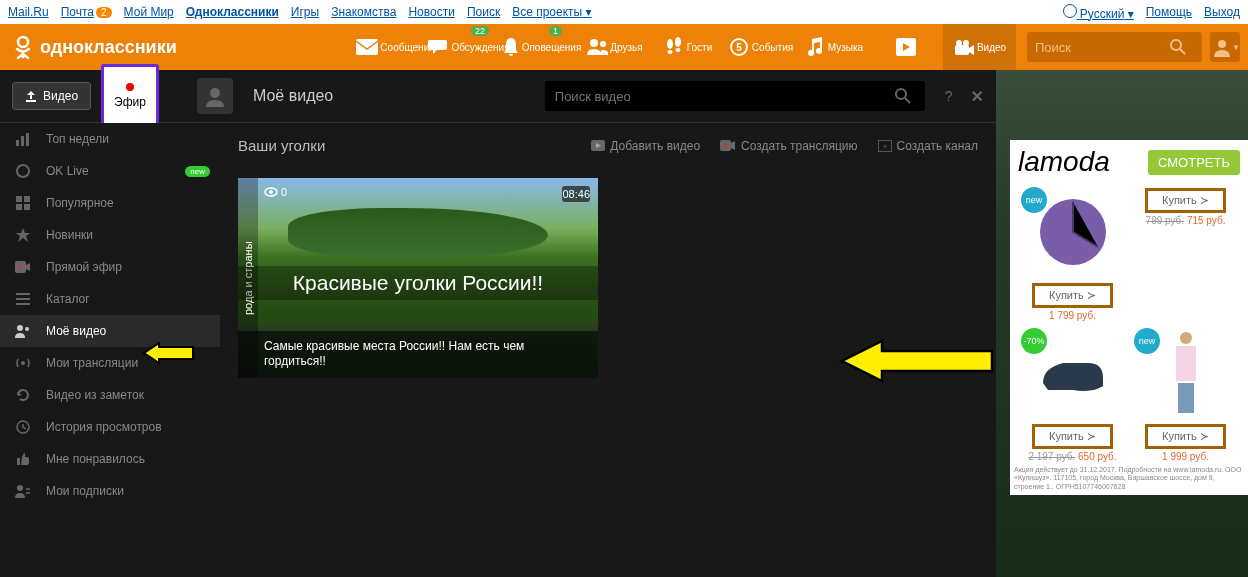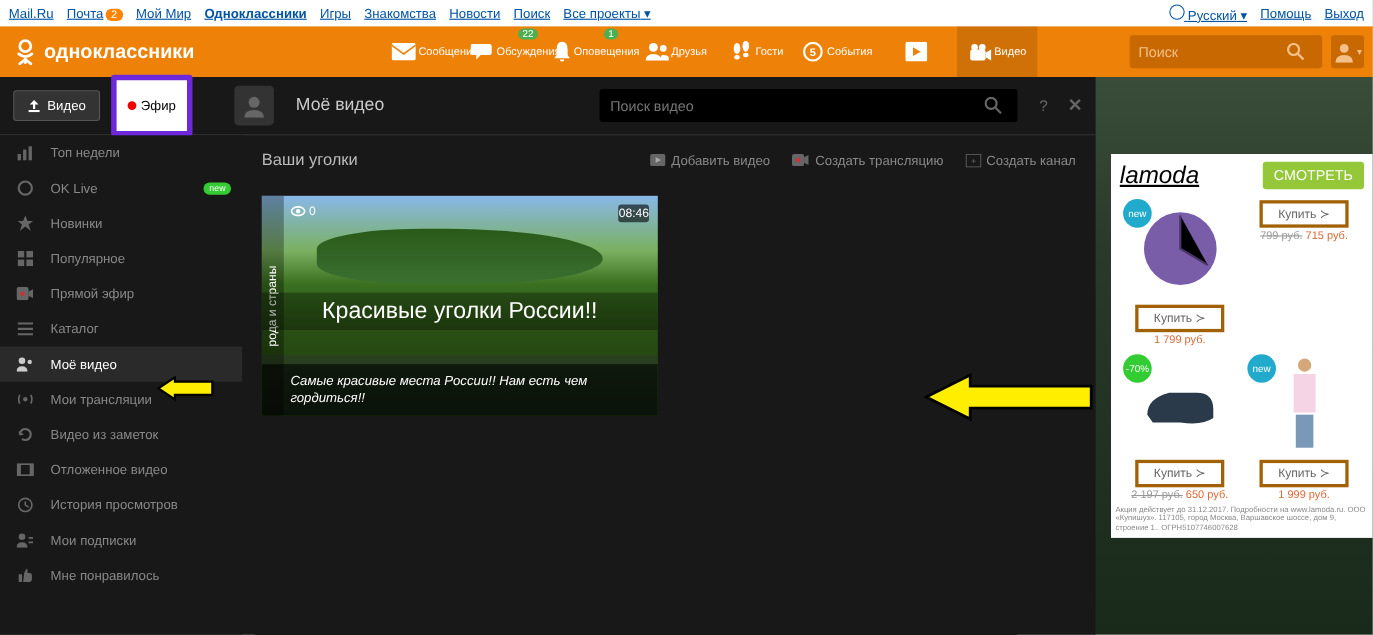--- a/index.html
+++ b/index.html
@@ -22,34 +22,34 @@
 .header-search { margin-left: auto; margin-right: 8px; display: flex; align-items: center; gap: 8px; }
 .search-box { background: #c76800; border-radius: 3px; width: 175px; height: 30px; display: flex; align-items: center; padding: 0 8px; }
 .search-box input { background: transparent; border: none; outline: none; color: #fff; font-size: 13px; width: 135px; }
 .search-box input::placeholder { color: #f4c088; }
 .avatar { width: 30px; height: 30px; background: #c76800; border-radius: 3px; display: flex; align-items: center; justify-content: center; }
 
 .main { position: relative; height: 507px; }
 .bg-image { position: absolute; right: 0; top: 0; width: 100%; height: 100%; background: linear-gradient(180deg, #3a4d3a 0%, #2a3a2a 30%, #1a2a1a 100%); }
 .ad-panel { position: absolute; right: 0; top: 70px; width: 238px; background: #fff; }
 .lamoda-header { display: flex; align-items: center; justify-content: space-between; padding: 6px 8px; }
-.lamoda-logo { font-size: 22px; font-style: italic; text-decoration: underline; }
+.lamoda-logo { font-size: 28px; font-style: italic; }
 .lamoda-btn { background: #94c839; color: #fff; font-size: 13px; padding: 5px 10px; border-radius: 3px; }
 .ad-grid { display: grid; grid-template-columns: 1fr 1fr; gap: 4px; padding: 0 8px; }
 .ad-item { position: relative; text-align: center; }
 .ad-img { width: 100%; height: 95px; background: #fff; display: flex; align-items: center; justify-content: center; position: relative; }
 .ad-badge { position: absolute; top: 3px; left: 3px; width: 26px; height: 26px; border-radius: 50%; color: #fff; font-size: 9px; display: flex; align-items: center; justify-content: center; }
 .ad-buy { border: 3px solid #a16207; color: #666; font-size: 11px; padding: 3px 14px; display: inline-block; margin-top: 4px; }
 .ad-price { font-size: 10px; margin-top: 2px; color: #d63; }
 .ad-disclaimer { font-size: 7px; color: #888; padding: 4px; line-height: 1.2; }
 
 .video-panel { position: absolute; left: 0; top: 0; width: 996px; height: 507px; background: #181818; }
 .video-topbar { height: 53px; display: flex; align-items: center; gap: 10px; padding: 0 12px; border-bottom: 1px solid #333; }
 .btn-video { background: #333; border: 1px solid #555; color: #fff; padding: 6px 12px; font-size: 12px; display: flex; align-items: center; gap: 6px; cursor: pointer; border-radius: 3px; }
-.btn-live { background: #fff; border: 5px solid #6d28d9; color: #000; padding: 16px 10px; font-size: 12px; display: flex; align-items: center; gap: 4px; cursor: pointer; border-radius: 3px; }
+.btn-live { background: #fff; border: 3px solid #6d28d9; color: #000; padding: 16px 10px; font-size: 12px; display: flex; align-items: center; gap: 4px; cursor: pointer; border-radius: 3px; flex-direction: column; }
 .red-dot { width: 8px; height: 8px; background: #e00; border-radius: 50%; }
 .vt-avatar { width: 36px; height: 36px; background: #333; border-radius: 4px; margin-left: 28px; display: flex; align-items: center; justify-content: center; }
 .vt-title { color: #ccc; font-size: 16px; margin-left: 10px; }
 .vt-search { margin-left: auto; background: #000; width: 380px; height: 30px; display: flex; align-items: center; padding: 0 10px; border-radius: 3px; }
 .vt-search input { background: transparent; border: none; outline: none; color: #84cc16; width: 340px; font-size: 13px; }
 .vt-help { color: #666; margin-left: 10px; cursor: pointer; font-size: 14px; }
 .vt-close { color: #666; margin-left: 8px; cursor: pointer; font-size: 16px; font-weight: bold; }
 
 .video-body { display: flex; height: 454px; }
 .sidebar { width: 220px; background: #181818; }
@@ -65,21 +65,21 @@
 .ch-act { display: flex; align-items: center; gap: 5px; cursor: pointer; }
 
 .video-card { width: 360px; position: relative; cursor: pointer; }
 .vc-thumb { width: 100%; height: 200px; position: relative; overflow: hidden; background: linear-gradient(180deg, #88b8e8 0%, #7ab060 25%, #3a7020 40%, #2a5015 60%, #1a3a0a 100%); }
 .vc-trees { position: absolute; top: 30px; left: 50px; width: 260px; height: 50px; background: linear-gradient(180deg, #2a5a1a, #3a7030); border-radius: 40% 60% 50% 40%; }
 .vc-reflection { position: absolute; bottom: 0; left: 0; width: 100%; height: 55px; background: linear-gradient(180deg, #2a4020, #1a3018); }
 .vc-side { position: absolute; left: 0; top: 0; width: 20px; height: 100%; background: rgba(0,0,0,0.3); writing-mode: vertical-rl; transform: rotate(180deg); color: #fff; font-size: 11px; display: flex; align-items: center; justify-content: center; }
 .vc-views { position: absolute; top: 8px; left: 26px; color: #fff; font-size: 11px; display: flex; align-items: center; gap: 3px; }
 .vc-dur { position: absolute; top: 8px; right: 8px; background: rgba(0,0,0,0.6); color: #fff; font-size: 11px; padding: 2px 0; border-radius: 3px; }
 .vc-overlay-text { position: absolute; top: 88px; left: 0; width: 100%; text-align: center; color: #fff; font-size: 21px; background: rgba(0,0,0,0.3); padding: 5px 0; }
-.vc-caption { position: absolute; bottom: 0; left: 0; width: 100%; background: rgba(0,0,0,0.6); color: #fff; font-size: 12px; padding: 8px 10px 8px 26px; line-height: 1.3; font-style: italic; }
+.vc-caption { position: absolute; bottom: 0; left: 0; width: 100%; background: rgba(0,0,0,0.6); color: #fff; font-size: 12px; padding: 8px 10px 8px 26px; line-height: 1.3; }
 
 .arrow-annot { position: absolute; pointer-events: none; }
 .arrow1 { left: 141px; top: 272px; }
 .arrow2 { left: 617px; top: 216px; }
 
 .globe { width: 14px; height: 14px; border: 1.5px solid #0054a6; border-radius: 50%; display: inline-block; position: relative; }
 </style>
 </head>
 <body>
 
@@ -161,20 +161,28 @@
       <span class="nav-icon">
           <svg width="22" height="20">
             <circle cx="11" cy="10" r="8" fill="none" stroke="#fff" stroke-width="2"></circle>
             <text x="11" y="14" fill="#fff" font-size="10" text-anchor="middle" font-weight="bold">5</text>
           </svg>
         </span>
       <span>События</span>
     </div>
     <div class="nav-item">
       <span class="nav-icon">
+          <svg width="18" height="20">
+            <path d="M6 2 L16 0 L16 14 Q16 17 13 17 Q10 17 10 14 Q10 11 13 11 L14 11 L14 5 L8 6 L8 16 Q8 19 5 19 Q2 19 2 16 Q2 13 5 13 L6 13 Z" fill="#fff"></path>
+          </svg>
+        </span>
+      <span>Музыка</span>
+    </div>
+    <div class="nav-item">
+      <span class="nav-icon">
           <svg width="20" height="18">
             <rect width="20" height="18" rx="2" fill="#fff"></rect>
             <path d="M7 5 L14 9 L7 13 Z" fill="#ee8208"></path>
           </svg>
         </span>
       <span></span>
     </div>
     <div class="nav-item active">
       <span class="nav-icon">
           <svg width="22" height="18">
@@ -301,39 +309,39 @@
             <span class="sb-icon">
               <svg width="16" height="16">
                 <circle cx="8" cy="8" r="6" fill="none" stroke="#666" stroke-width="2"></circle>
               </svg>
             </span>
             <span>OK Live</span>
             <span class="new-tag">new</span>
           </div>
         <div class="sb-item">
             <span class="sb-icon">
-              <svg width="16" height="16">
-                <path d="M8 1 L10 6 L15 6 L11 9 L13 15 L8 11 L3 15 L5 9 L1 6 L6 6 Z" fill="#666"></path>
-              </svg>
-            </span>
-            <span>Новинки</span>
-          </div>
-        <div class="sb-item">
-            <span class="sb-icon">
               <svg width="14" height="14">
                 <rect x="0" y="0" width="6" height="6" fill="#666"></rect>
                 <rect x="8" y="0" width="6" height="6" fill="#666"></rect>
                 <rect x="0" y="8" width="6" height="6" fill="#666"></rect>
                 <rect x="8" y="8" width="6" height="6" fill="#666"></rect>
               </svg>
             </span>
             <span>Популярное</span>
           </div>
         <div class="sb-item">
             <span class="sb-icon">
+              <svg width="16" height="16">
+                <path d="M8 1 L10 6 L15 6 L11 9 L13 15 L8 11 L3 15 L5 9 L1 6 L6 6 Z" fill="#666"></path>
+              </svg>
+            </span>
+            <span>Новинки</span>
+          </div>
+        <div class="sb-item">
+            <span class="sb-icon">
               <svg width="16" height="12">
                 <rect width="11" height="12" rx="2" fill="#666"></rect>
                 <circle cx="5.5" cy="6" r="2" fill="#c33"></circle>
                 <path d="M11 4 L15 2 L15 10 L11 8 Z" fill="#666"></path>
               </svg>
             </span>
             <span>Прямой эфир</span>
           </div>
         <div class="sb-item">
             <span class="sb-icon">
@@ -368,54 +376,44 @@
             <span class="sb-icon">
               <svg width="16" height="16">
                 <path d="M3 8 A5 5 0 1 1 5 12" fill="none" stroke="#666" stroke-width="2"></path>
                 <path d="M2 5 L3 9 L7 8" fill="#666"></path>
               </svg>
             </span>
             <span>Видео из заметок</span>
           </div>
         <div class="sb-item">
             <span class="sb-icon">
-              <svg width="16" height="12">
-                <rect x="1" y="1" width="14" height="10" fill="none" stroke="#666" stroke-width="1.5"></rect>
-                <rect x="1" y="1" width="3" height="10" fill="#666"></rect>
-                <rect x="12" y="1" width="3" height="10" fill="#666"></rect>
-              </svg>
-            </span>
-            <span>Отложенное видео</span>
-          </div>
-        <div class="sb-item">
-            <span class="sb-icon">
               <svg width="16" height="16">
                 <circle cx="8" cy="8" r="6" fill="none" stroke="#666" stroke-width="1.5"></circle>
                 <path d="M8 5 L8 8 L11 10" stroke="#666" fill="none" stroke-width="1.5"></path>
               </svg>
             </span>
             <span>История просмотров</span>
+          </div>
+        <div class="sb-item">
+            <span class="sb-icon">
+              <svg width="14" height="14">
+                <path d="M1 6 L4 6 L4 13 L1 13 Z M5 13 L11 13 Q13 13 13 10 L13 7 Q13 5 11 5 L9 5 L9 2 Q9 1 8 1 L6 5 Z" fill="#666"></path>
+              </svg>
+            </span>
+            <span>Мне понравилось</span>
           </div>
         <div class="sb-item">
             <span class="sb-icon">
               <svg width="16" height="14">
                 <circle cx="5" cy="4" r="3" fill="#666"></circle>
                 <path d="M0 14 Q0 9 5 9 Q10 9 10 14" fill="#666"></path>
                 <path d="M11 5 L15 5 M11 9 L15 9" stroke="#666" stroke-width="1.5"></path>
               </svg>
             </span>
             <span>Мои подписки</span>
-          </div>
-        <div class="sb-item">
-            <span class="sb-icon">
-              <svg width="14" height="14">
-                <path d="M1 6 L4 6 L4 13 L1 13 Z M5 13 L11 13 Q13 13 13 10 L13 7 Q13 5 11 5 L9 5 L9 2 Q9 1 8 1 L6 5 Z" fill="#666"></path>
-              </svg>
-            </span>
-            <span>Мне понравилось</span>
           </div>
       </div>
 
       <div class="content">
         <div class="content-header">
           <div class="ch-title">Ваши уголки</div>
           <div class="ch-actions">
             <div class="ch-act">
                 <svg width="14" height="11">
                   <rect width="14" height="11" rx="2" fill="#666"></rect>

